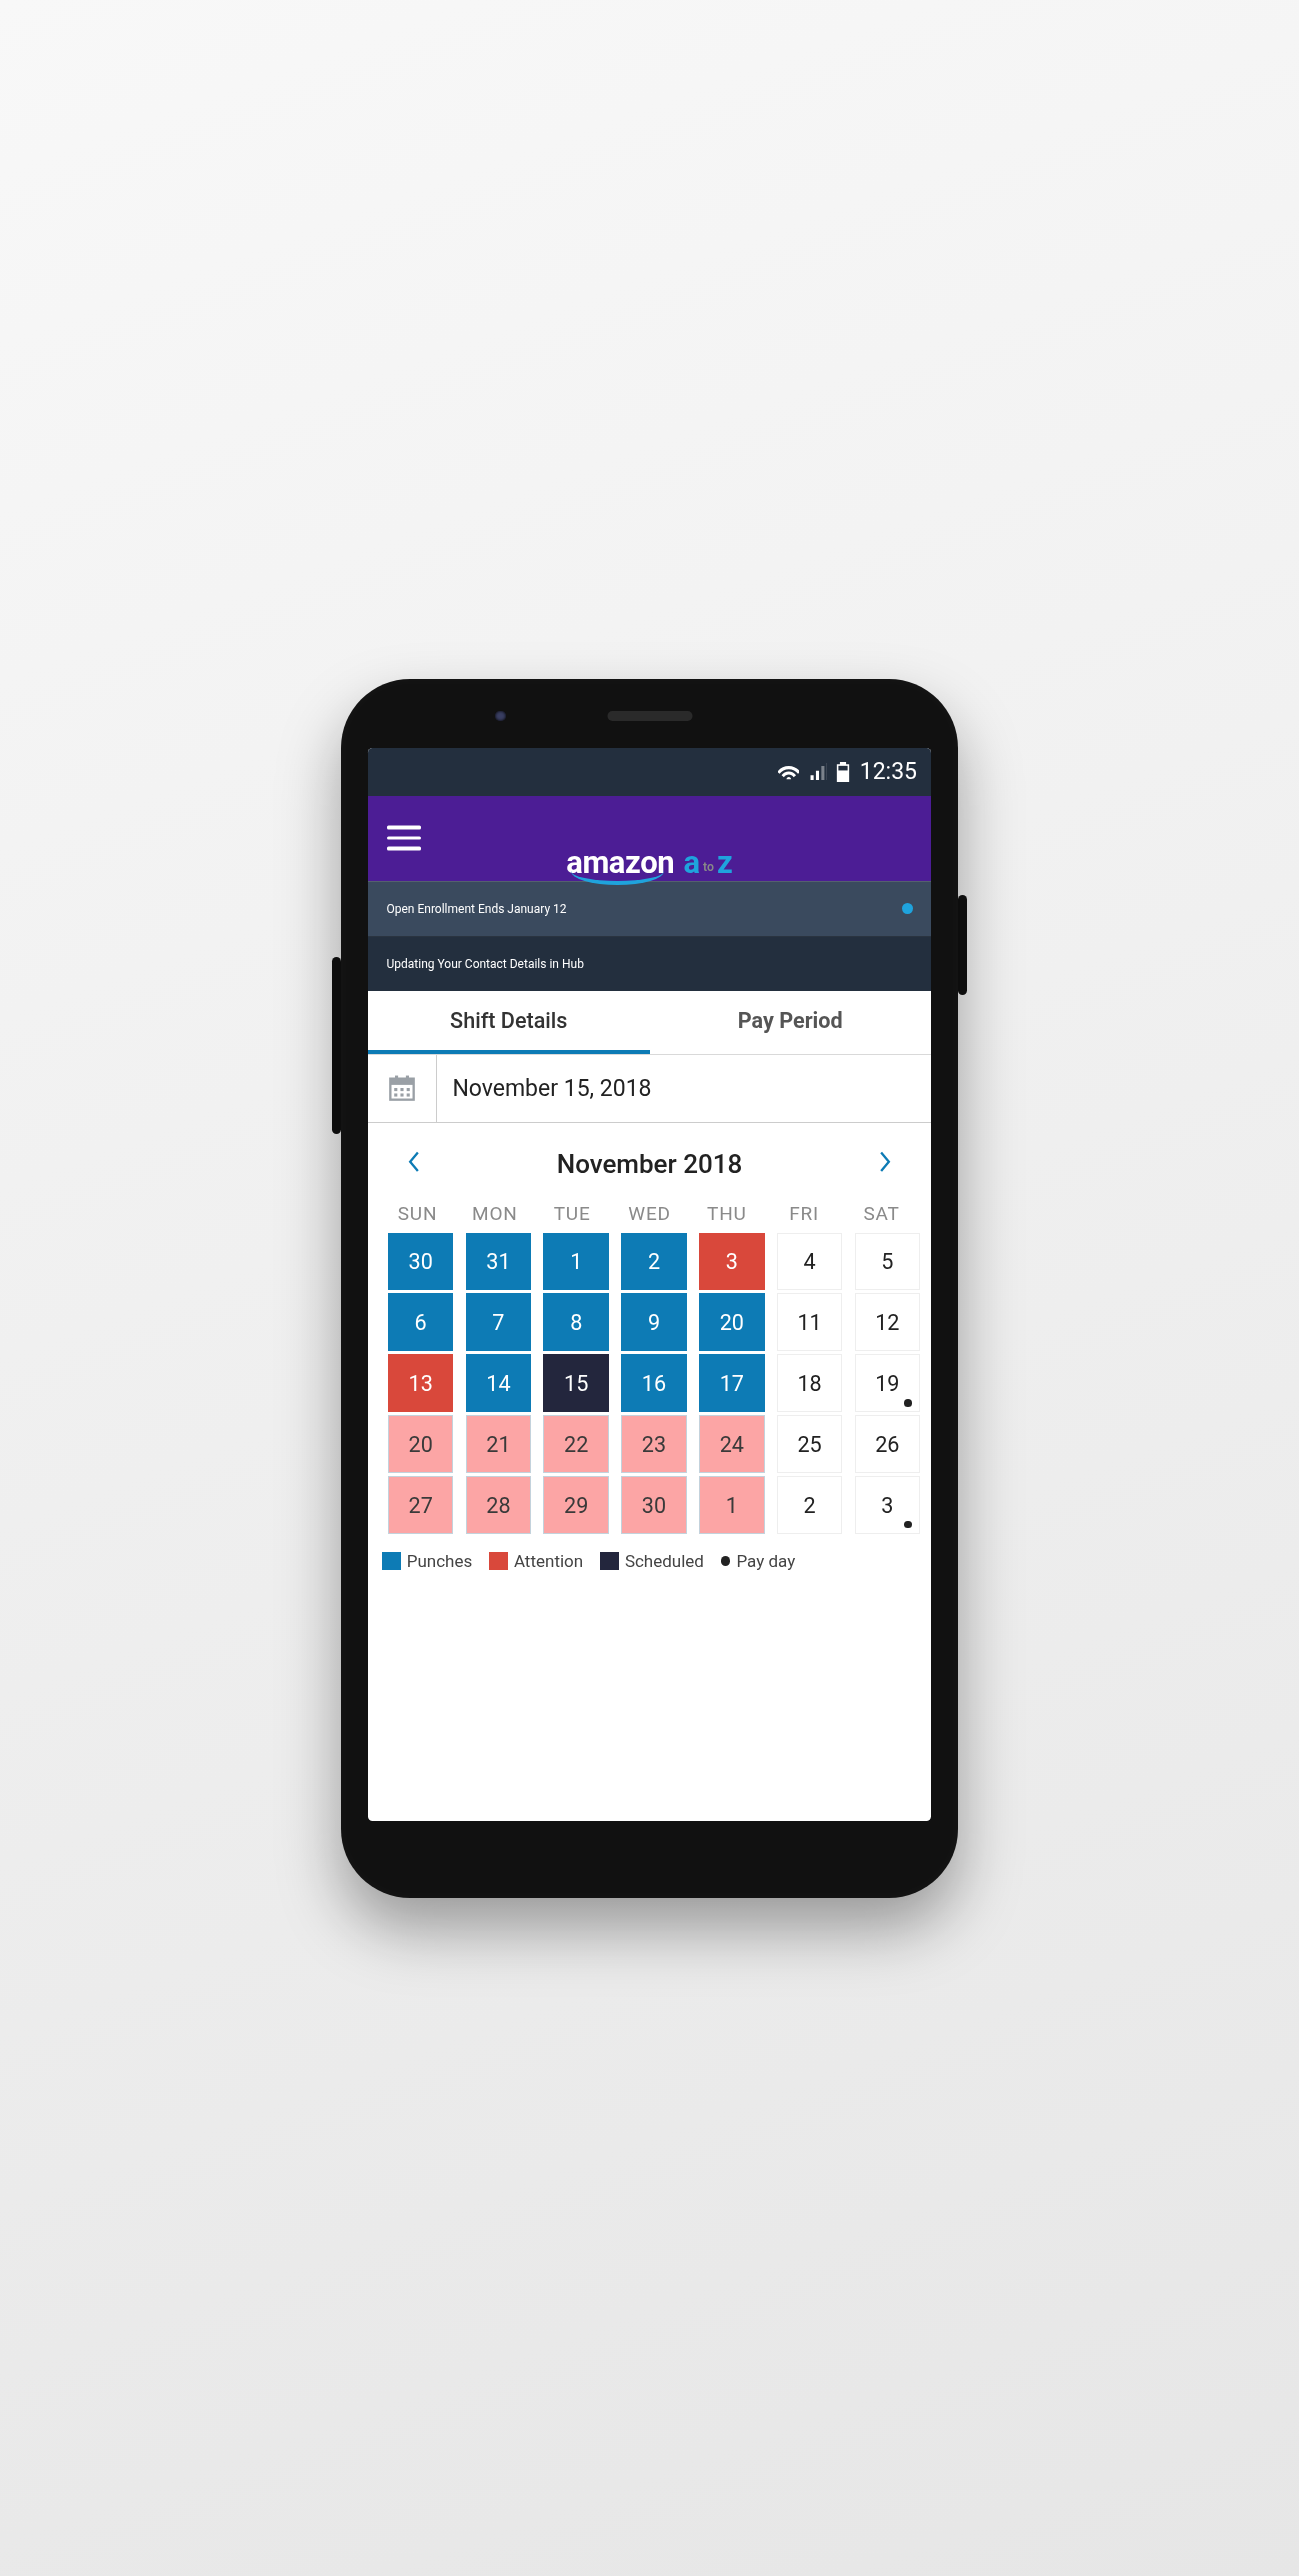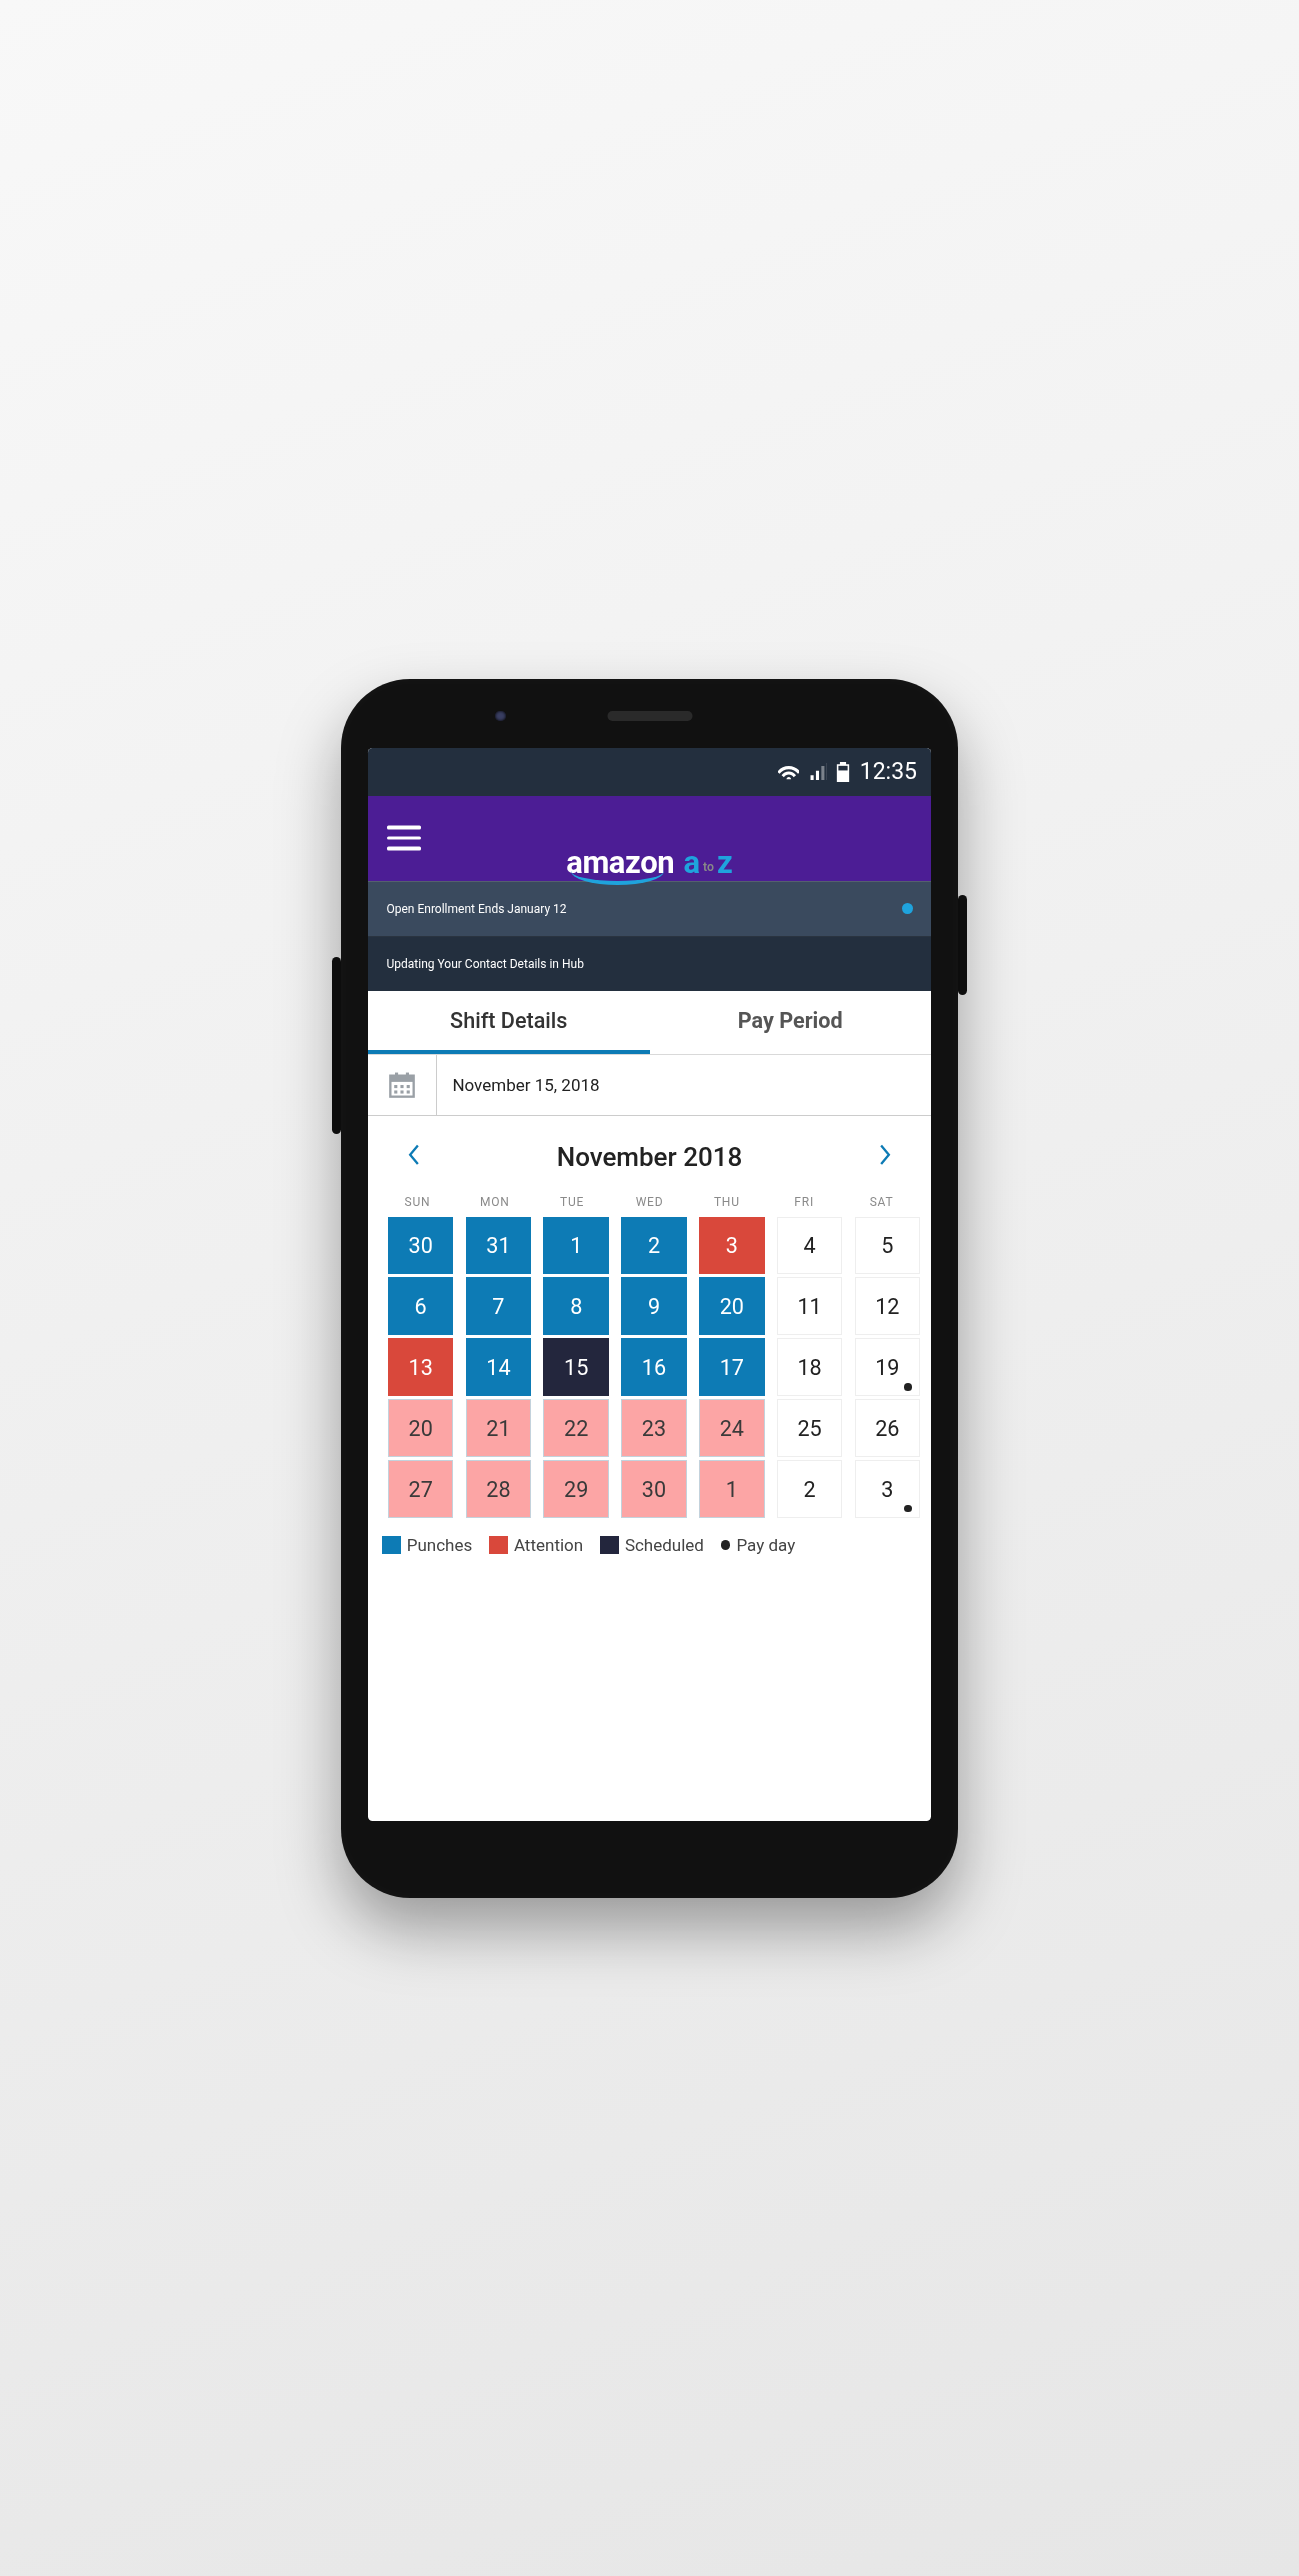--- a/index.html
+++ b/index.html
@@ -104,28 +104,28 @@
     flex:1; text-align:center; padding:17px 0;
     font-size:21.6px; color:#555; cursor:pointer;font-weight:bold;
   }
   .tab.active { color:#333; border-bottom:4.6px solid #0d7bb5; font-weight:500;}
 
   .daterow { display:flex; align-items:stretch; border-bottom:0.8px solid #ccc; }
   .daterow .calicon {
     width:69px; display:flex; align-items:center; justify-content:center;
     border-right:0.8px solid #ccc;
   }
-  .daterow .datetext { flex:1; padding:20px 15.4px; font-size:17px; color:#222; }
+  .daterow .datetext { flex:1; padding:20px 15.4px; font-size:23px; color:#222; }
 
   .monthnav { display:flex; align-items:center; justify-content:space-between; padding:21.6px 31px 14px; }
   .monthnav .navbtn { color:#0d7bb5; font-size:26px; cursor:pointer; padding:4.6px 7.7px;}
   .monthnav .title { font-size:26px; font-weight:500; color:#222; }
 
   .weekdays { display:grid; grid-template-columns:repeat(7,1fr); padding:4.6px 10.8px 7.7px; }
-  .weekdays div { text-align:center; color:#8a8a8a; font-size:12px; letter-spacing:0.8px; }
+  .weekdays div { text-align:center; color:#8a8a8a; font-size:19px; letter-spacing:0.8px; }
 
   .calgrid {
     display:grid;
     grid-template-columns:repeat(7,1fr);
     gap:3.1px;
     padding:0 10.8px;
   }
   .cell {
     position:relative;
     aspect-ratio: 1 / 0.88;

